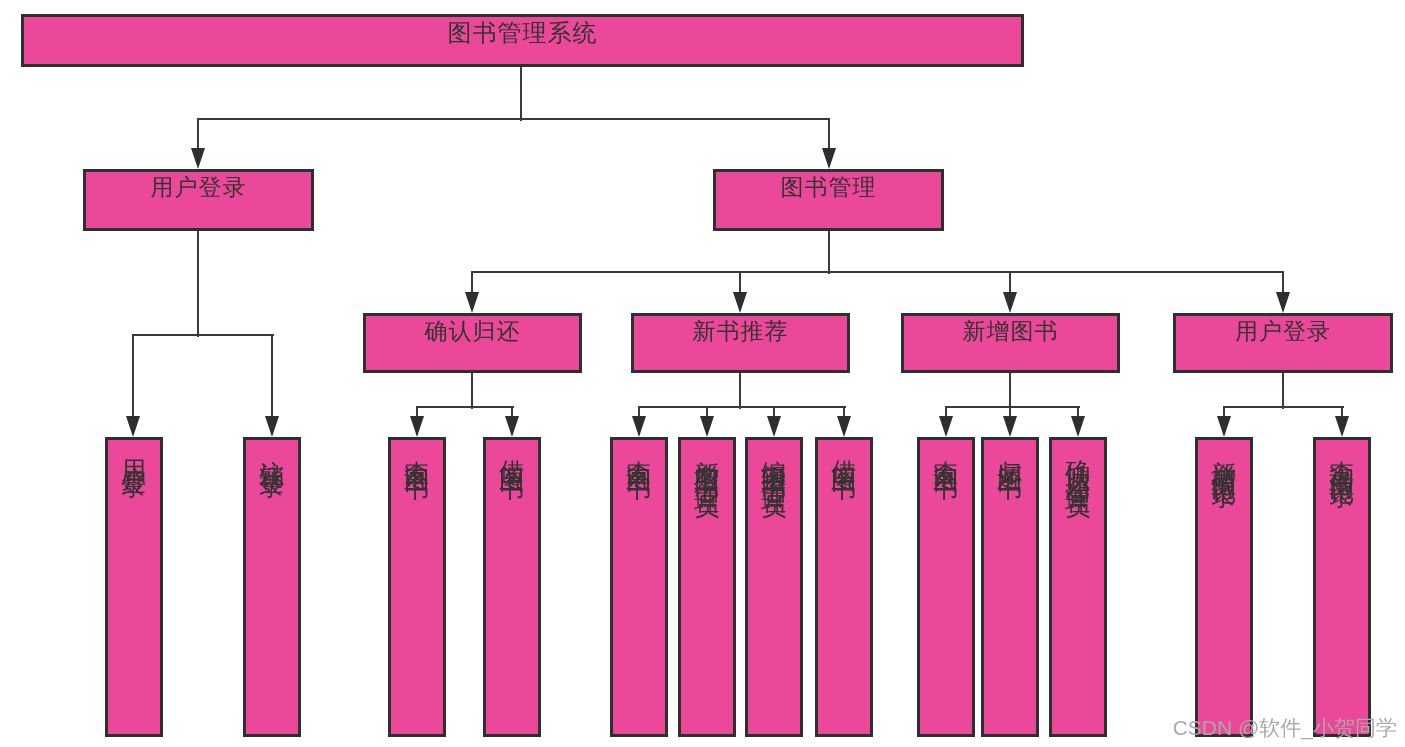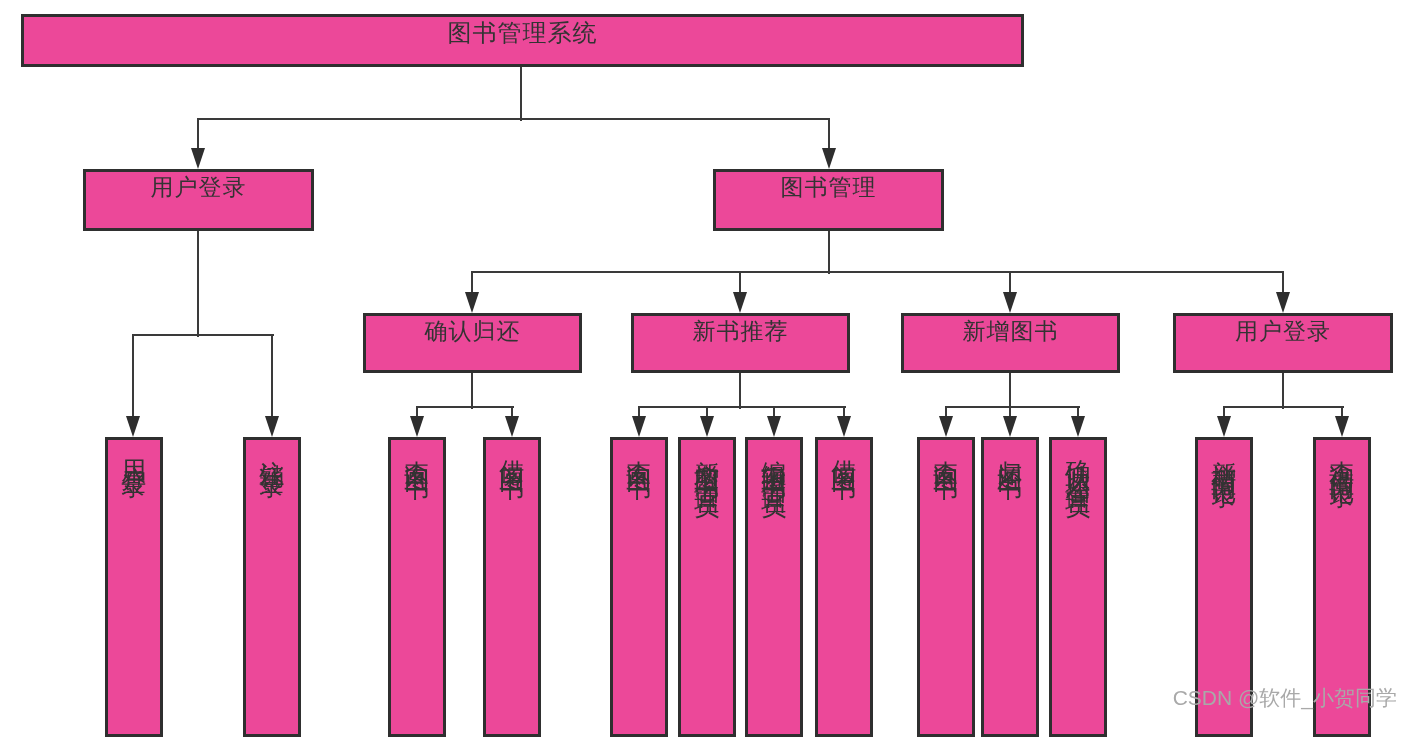--- a/index.html
+++ b/index.html
@@ -45,21 +45,21 @@
     position: absolute;
     width: 0;
     height: 0;
     border-left: 7px solid transparent;
     border-right: 7px solid transparent;
     border-top: 21px solid #2e2e2e;
     z-index: 1;
   }
   .watermark {
     position: absolute;
-    top: 684px;
+    top: 714px;
     right: 8px;
     font-size: 21px;
     color: #a9a9a9;
     white-space: nowrap;
     z-index: 3;
   }
 </style>
 </head>
 <body>
 

